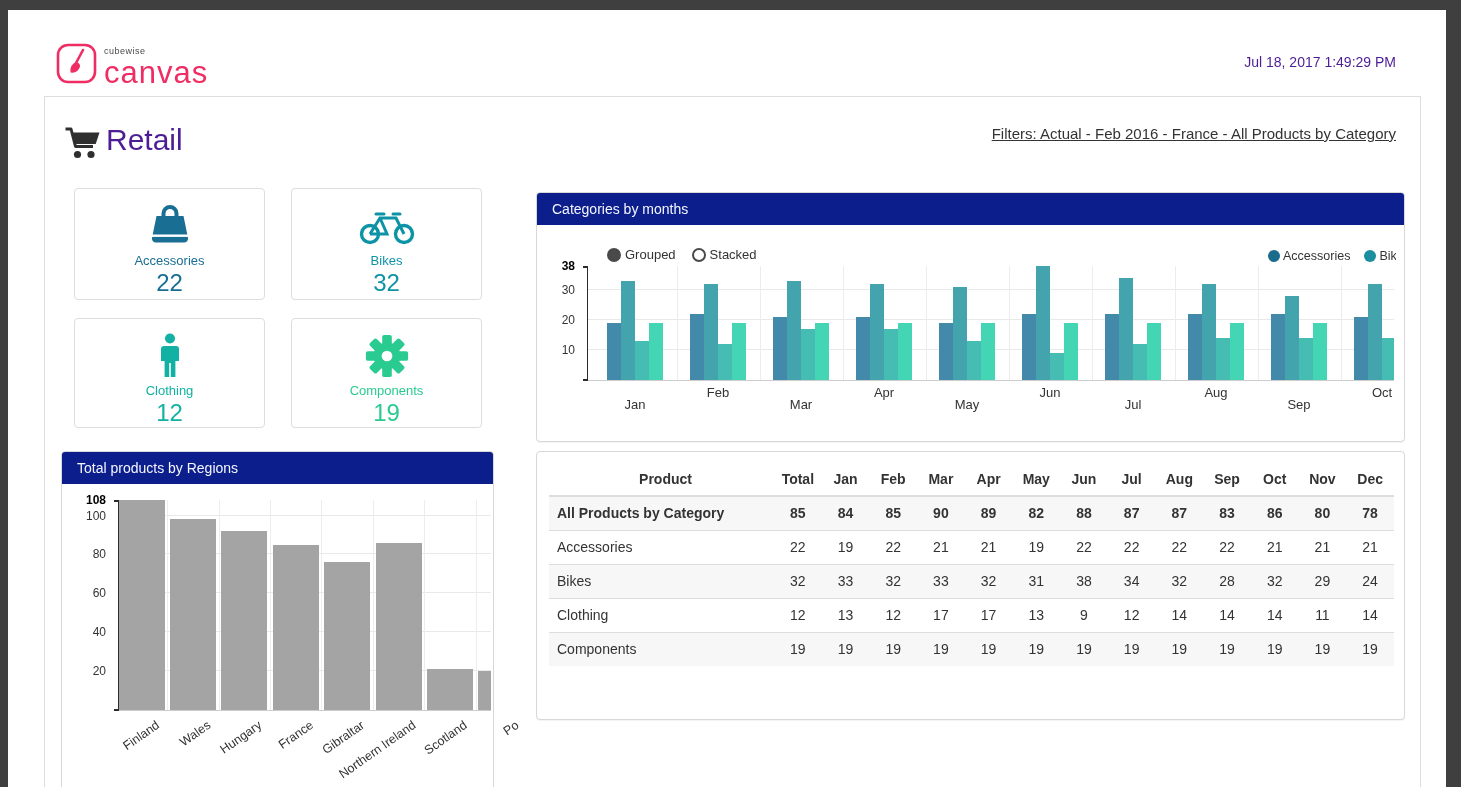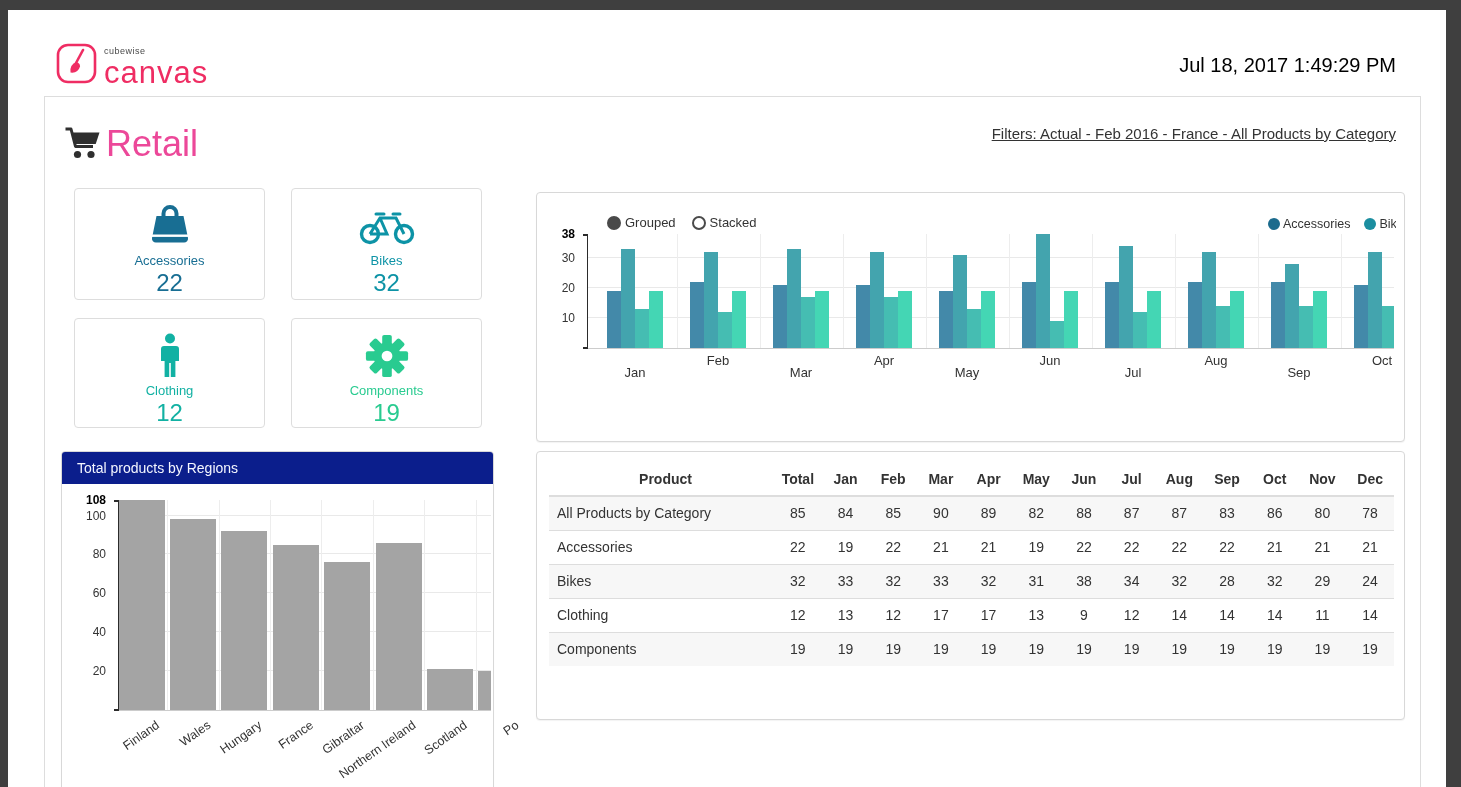--- a/index.html
+++ b/index.html
@@ -6,27 +6,27 @@
   html,body { width:1461px; height:787px; overflow:hidden; }
   body { background:#3f3f3f; font-family:"Liberation Sans", sans-serif; color:#333; position:relative; }
 
   .page { position:absolute; left:8px; top:10px; width:1438px; height:777px; background:#fff; }
 
   
   .logo { position:absolute; left:48px; top:32px; display:flex; align-items:flex-end; cursor:pointer; }
   .logo-text { margin-left:6px; line-height:1; }
   .brand-top { font-size:9px; font-weight:normal; color:#4a4a4a; letter-spacing:.5px; display:block; margin-bottom:1px; }
   .brand-name { font-size:31px; color:#ef2d63; letter-spacing:1px; display:block; }
-  .timestamp { position:absolute; right:50px; top:44px; font-size:20px; color:#000000; }
+  .timestamp { position:absolute; right:50px; top:44px; font-size:14px; color:#4c1d95; }
 
   .content-card { position:absolute; left:36px; top:86px; width:1377px; height:702px; background:#fff;
                   border:1px solid #ddd; border-bottom:none; }
 
   .title-row-icon { position:absolute; left:56px; top:116px; }
-  .page-title { position:absolute; left:98px; top:113px; font-size:36px; color:#ec4899; }
+  .page-title { position:absolute; left:98px; top:113px; font-size:30px; color:#4c1d95; }
   .filters { position:absolute; right:50px; top:115px; font-size:15px; color:#333;text-decoration:underline; }
 
   
   .kpi-card { position:absolute; width:191px; background:#fff; border:1px solid #ddd; border-radius:4px;
               text-align:center; cursor:pointer; }
   .kpi-icon { margin-top:13px; height:48px; display:flex; align-items:center; justify-content:center; }
   .kpi-label { font-size:13px; margin-top:3px; }
   .kpi-value { font-size:24px; margin-top:1px; }
 
   
@@ -60,21 +60,21 @@
   .legend-item { display:flex; align-items:center; margin-right:14px; cursor:pointer; flex:none; }
   .legend-dot { width:12px; height:12px; border-radius:50%; margin-right:3px; flex:none; }
 
   
   .detail-table { position:absolute; left:12px; top:10px; width:845px; border-collapse:collapse;
                   font-size:14px; color:#333; table-layout:fixed; }
   .detail-table th { font-weight:bold; height:34px; border-bottom:2px solid #ddd; text-align:center; }
   .detail-table td { height:34px; border-top:1px solid #ddd; text-align:center; }
   .detail-table tr.striped { background:#f7f7f7; }
   .detail-table .product { text-align:left; padding-left:8px; }
-  .detail-table tr.bold td { font-weight:normal;margin-top:17px; }
+  .detail-table tr.bold td { font-weight:bold;margin-top:17px; }
 </style>
 </head>
 <body>
 
 <div class="page">
 
   <div class="logo">
     <span>
       <svg width="42" height="42" viewBox="0 0 42 42">
         <rect x="2" y="3" width="37" height="37" rx="10" fill="none" stroke="#ef2d63" stroke-width="2.6"></rect>
@@ -153,20 +153,21 @@
           <circle r="14"></circle>
           <circle r="5.6" fill="#fff"></circle>
         </g>
       </svg>
     </div>
     <div class="kpi-label">Components</div>
     <div class="kpi-value">19</div>
   </div>
 
   <div class="panel" style="left:528px;top:182px;width:869px;height:250px;">
+    <div class="panel-header">Categories by months</div>
     <div class="panel-body" style="height:216px;">
       <div class="mode-radios">
         <span class="radio">
           <span class="radio-dot filled"></span>
           <span>Grouped</span>
         </span>
         <span class="radio">
           <span class="radio-dot"></span>
           <span>Stacked</span>
         </span>

